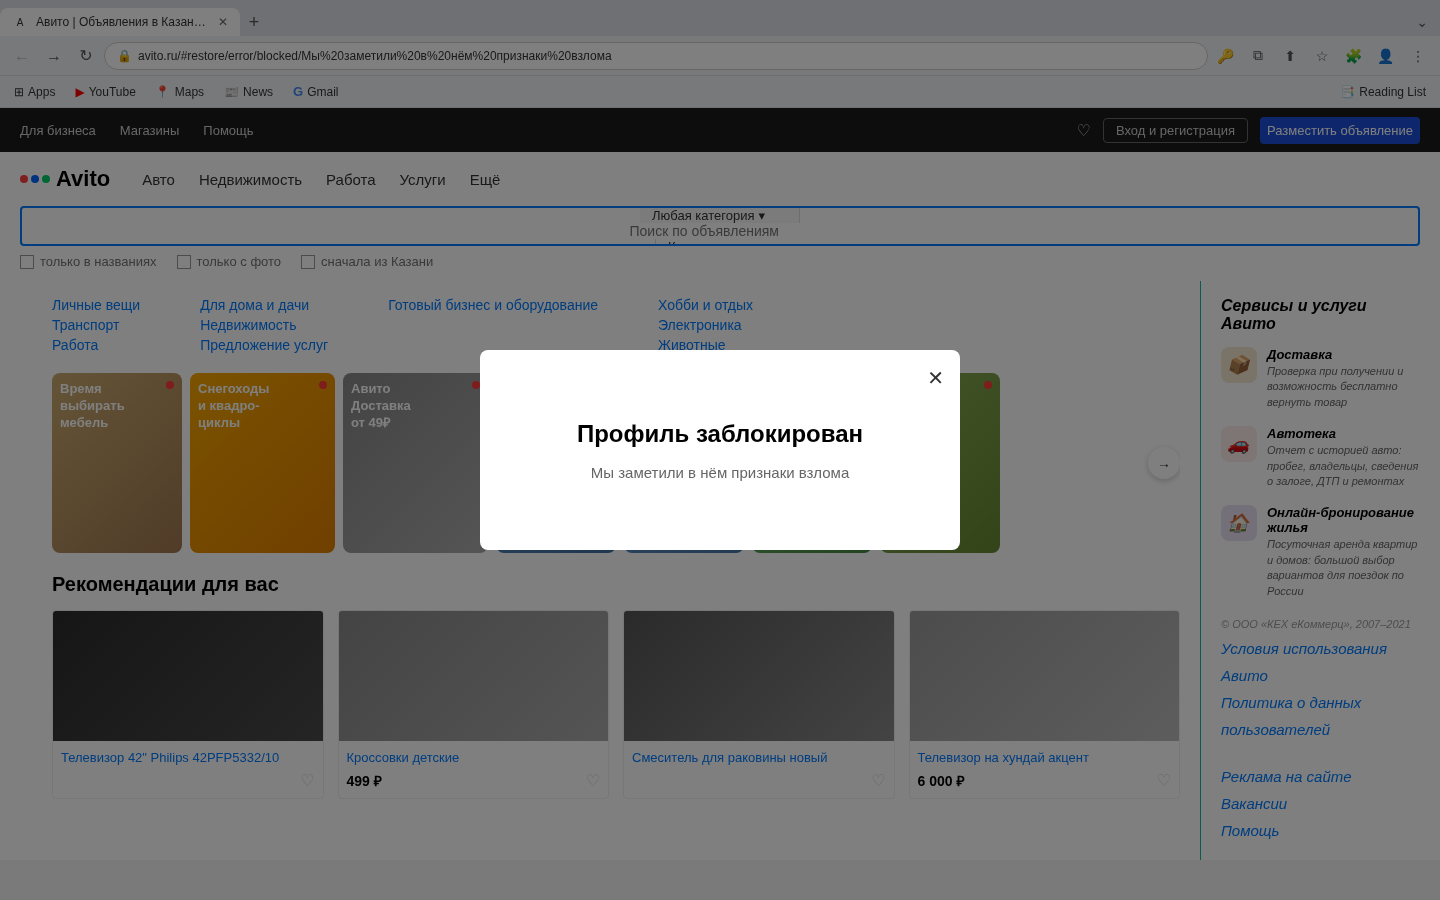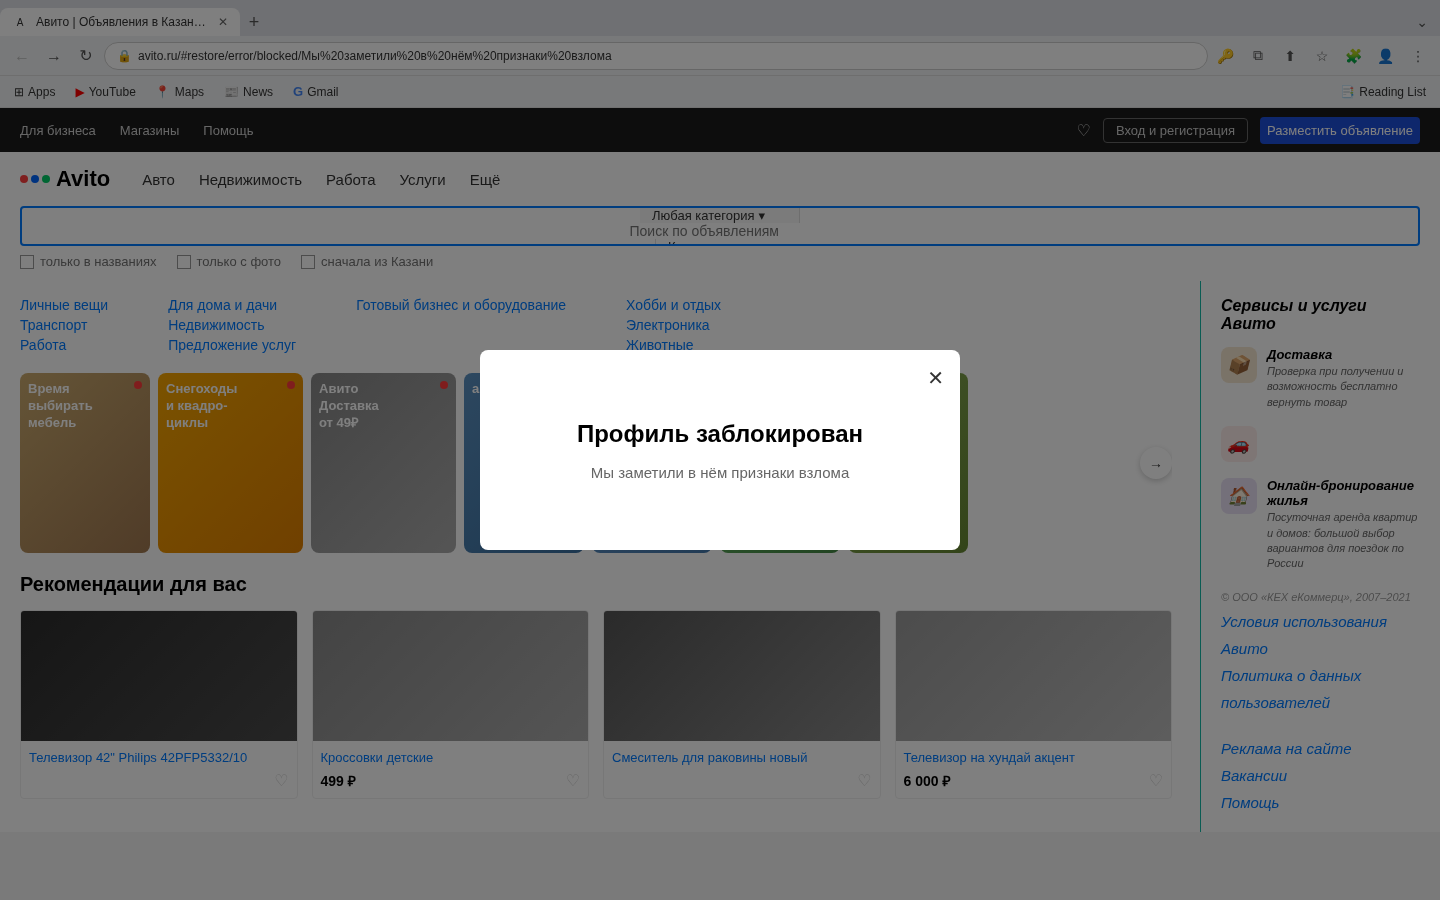--- a/index.html
+++ b/index.html
@@ -54,21 +54,21 @@
     .avito-search-input { flex: 1; border: none; outline: none; padding: 0 12px; font-size: 14px; color: #333; }
     .avito-location-select { display: flex; align-items: center; background: #fff; border-left: 1px solid #ddd; padding: 0 12px; font-size: 13px; color: #333; cursor: pointer; height: 100%; min-width: 130px; gap: 4px; }
     .avito-radius-select { display: flex; align-items: center; background: #fff; border-left: 1px solid #ddd; padding: 0 12px; font-size: 13px; color: #333; cursor: pointer; height: 100%; min-width: 160px; gap: 4px; }
     .avito-search-btn { background: #007aff; color: #fff; border: none; padding: 0 24px; height: 100%; font-size: 15px; font-weight: bold; cursor: pointer; }
 
     .avito-search-filters { display: flex; align-items: center; gap: 20px; margin-top: 8px; }
     .avito-filter-item { display: flex; align-items: center; gap: 6px; font-size: 13px; color: #737373; cursor: pointer; }
     .avito-checkbox { width: 14px; height: 14px; border: 1px solid #999; display: inline-block; }
 
     
-    .avito-content { display: flex; gap: 8px; }
+    .avito-content { display: flex; gap: 0; margin-left: 32px; }
     .avito-main { flex: 1; padding: 16px 20px; }
     .avito-sidebar { width: 240px; padding: 16px 20px; background: #fff; border-left: 1px solid #14b8a6; font-style: italic; }
 
     
     .avito-categories { display: flex; gap: 60px; margin-bottom: 20px; }
     .avito-category-col { display: flex; flex-direction: column; gap: 4px; }
     .avito-category-link { color: #007aff; font-size: 14px; cursor: pointer; text-decoration: none; }
 
     
     .avito-carousel { position: relative; display: flex; gap: 8px; overflow: hidden; margin-bottom: 20px; height: 180px; }
@@ -373,20 +373,24 @@
       <div class="avito-service-item">
         <div class="avito-service-icon" style="background:#f5e6d0;">📦</div>
         <div class="avito-service-text">
           <div class="avito-service-name">Доставка</div>
           <div class="avito-service-desc">Проверка при получении и возможность бесплатно вернуть товар</div>
         </div>
       </div>
 
       <div class="avito-service-item">
         <div class="avito-service-icon" style="background:#fdecea;">🚗</div>
+        <div class="avito-service-text">
+          <div class="avito-service-name">Автотека</div>
+          <div class="avito-service-desc">Отчет с историей авто: пробег, владельцы, сведения о залоге, ДТП и ремонтах</div>
+        </div>
       </div>
 
       <div class="avito-service-item">
         <div class="avito-service-icon" style="background:#e8e0f5;">🏠</div>
         <div class="avito-service-text">
           <div class="avito-service-name">Онлайн-бронирование жилья</div>
           <div class="avito-service-desc">Посуточная аренда квартир и домов: большой выбор вариантов для поездок по России</div>
         </div>
       </div>
 

